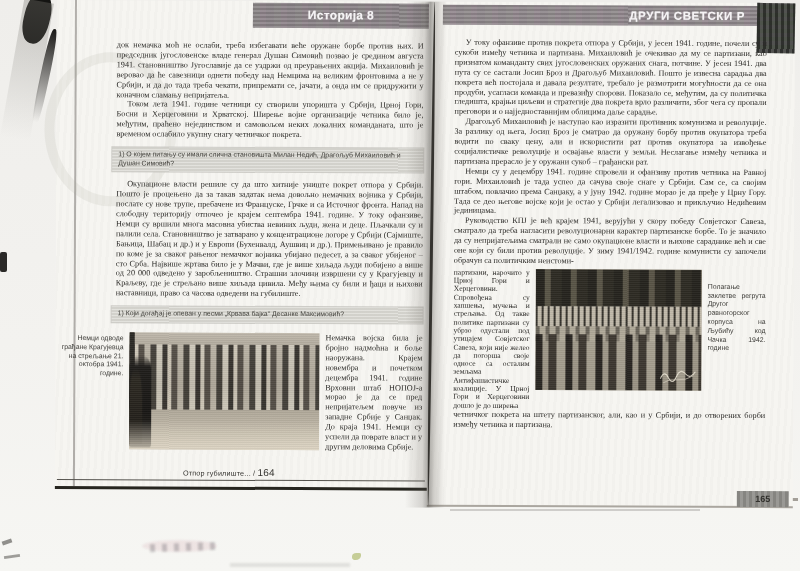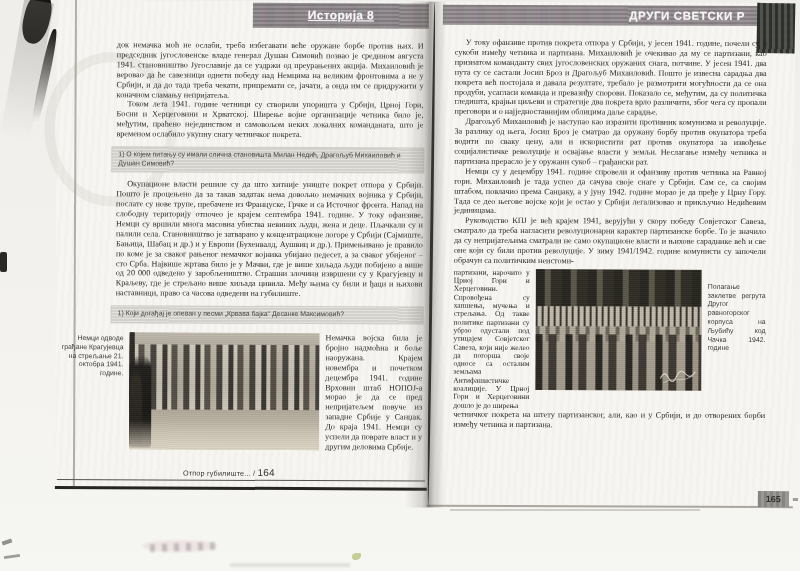--- a/index.html
+++ b/index.html
@@ -39,21 +39,21 @@
     background:linear-gradient(90deg,rgba(0,0,0,0) 0%,rgba(95,90,84,.22) 35%,rgba(58,55,50,.42) 47%,rgba(95,90,84,.25) 58%,rgba(0,0,0,0) 80%);}
   .spine-line{position:absolute;left:376px;top:0;width:3px;height:504px;background:#35332f;border-radius:50%;transform:rotate(.5deg);}
 
   
   .hbar{position:absolute;color:#f5f3f5;font-family:"Liberation Sans",sans-serif;font-weight:bold;
     background-color:#8e868b;
     background-image:
       repeating-linear-gradient(0deg,rgba(255,255,255,.09) 0 2px,rgba(0,0,0,.08) 2px 4px),
       repeating-linear-gradient(90deg,rgba(118,138,108,.12) 0 7px,rgba(142,110,130,.13) 7px 13px,rgba(92,92,92,.10) 13px 21px);
     text-shadow:0 0 1px rgba(255,255,255,.55);}
-  .hbar-left{left:196px;top:2px;width:176px;height:25px;line-height:25px;text-align:center;font-size:12px;letter-spacing:.3px;text-decoration:underline;}
+  .hbar-left{left:196px;top:2px;width:176px;height:25px;line-height:25px;text-align:center;font-size:12px;letter-spacing:.3px;}
   .hbar-right{left:14px;top:3px;width:348px;height:20px;line-height:20px;text-align:right;font-size:11.5px;
     letter-spacing:.6px;padding-right:46px;box-sizing:border-box;background-color:#938b90;}
   .dark-tab{position:absolute;right:0;top:0;width:38px;height:50px;background-color:#41463d;
     background-image:repeating-linear-gradient(90deg,rgba(0,0,0,.32) 0 3px,rgba(255,255,255,.07) 3px 6px),
       repeating-linear-gradient(0deg,rgba(86,66,96,.18) 0 4px,rgba(0,0,0,0) 4px 8px);
     transform:rotate(.8deg);}
 
   
   .col{position:absolute;font-size:8.2px;line-height:9.9px;color:#2b2a27;text-align:justify;}
   .col-left{left:60px;top:40px;width:307px;}
@@ -106,21 +106,21 @@
   .rp-row{display:flex;gap:6px;margin-top:3px;}
   .rp-side{width:76px;flex:none;font-size:7.5px;line-height:8.3px;text-align:justify;}
   .rp-cap{width:58px;flex:none;padding-top:13px;}
   .rp-after{margin-top:3px;}
 
   
   .footer-left{position:absolute;left:128px;top:466px;font-family:"Liberation Sans",sans-serif;
     font-size:7.2px;color:#34332f;letter-spacing:.2px;}
   .footer-left .b{font-size:10px;}
   .rule-left{position:absolute;left:2px;top:479px;width:368px;height:1px;background:#55534e;}
-  .pagenum-box{position:absolute;right:4px;bottom:-1px;width:31px;height:16px;background:#91908c;
+  .pagenum-box{position:absolute;right:4px;bottom:-1px;width:52px;height:16px;background:#91908c;
     background-image:repeating-linear-gradient(90deg,rgba(0,0,0,.08) 0 3px,rgba(255,255,255,.08) 3px 6px);
     color:#33322e;font-family:"Liberation Sans",sans-serif;font-size:9px;font-weight:bold;
     text-align:center;line-height:16px;}
 </style>
 </head>
 <body>
 
 <div class="artifact blob-topleft"></div>
 <div class="artifact streak-soft"></div>
 <div class="artifact streak-topleft"></div>

